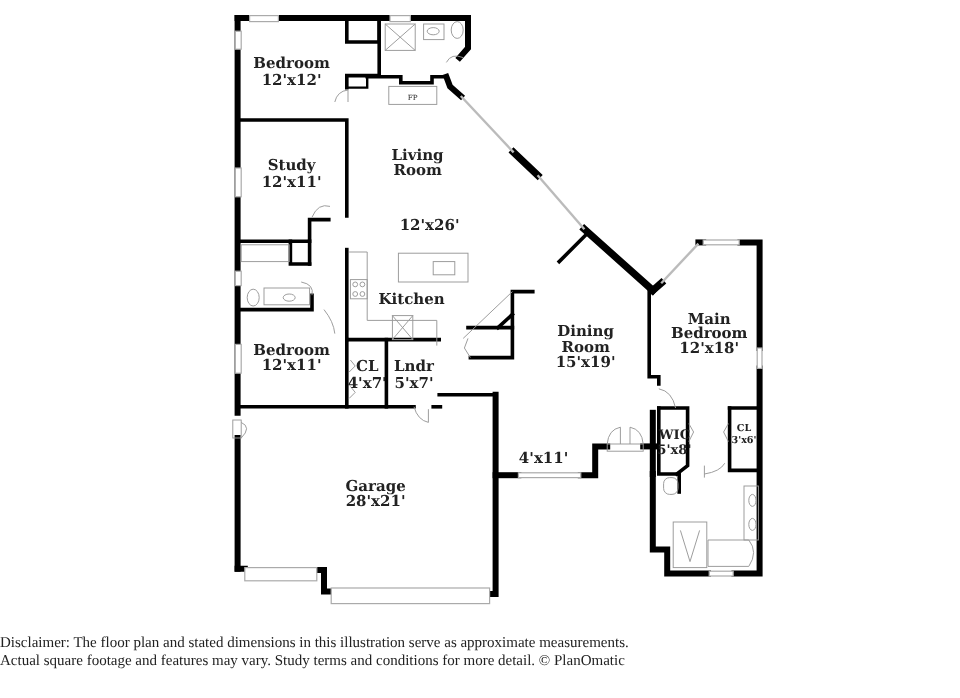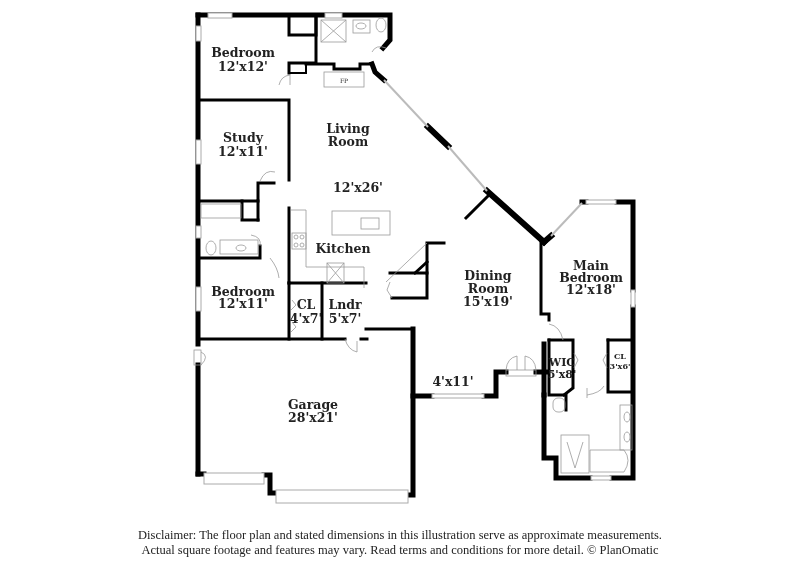--- a/index.html
+++ b/index.html
@@ -1,21 +1,21 @@
 <!DOCTYPE html>
 <html><head>
 <meta charset="utf-8">
 <style>
   html, body { margin:0; padding:0; background:#ffffff; }
   body { width:800px; height:582px; position:relative; overflow:hidden; }
   #plan { position:absolute; left:0; top:0; }
   .room-label { font-family:"DejaVu Serif", serif; font-weight:bold; font-size:12.5px; fill:#222; text-anchor:middle; }
   .room-label-sm { font-family:"DejaVu Serif", serif; font-weight:bold; font-size:11px; fill:#222; text-anchor:middle; }
   .fp-label { font-family:"DejaVu Serif", serif; font-size:6px; fill:#222; text-anchor:middle; }
-  .disclaimer { position:absolute; left:0; width:800px; text-align:center; font-family:"Liberation Serif", serif; font-size:12.5px; color:#222; }
+  .disclaimer { position:absolute; left:0; width:800px; font-family:"Liberation Serif", serif; font-size:12.5px; color:#222; }
 </style>
 </head>
 <body>
 
 <svg id="plan" width="800" height="582" viewBox="0 0 800 582" xmlns="http://www.w3.org/2000/svg">
   <g fill="none" stroke="#000" stroke-linecap="square">
 
     <path d="M198,15 V344" stroke-width="5"></path>
     <path d="M198,365 V474" stroke-width="5"></path>
 
@@ -198,13 +198,13 @@
   <text class="fp-label" x="620" y="359" style="font-size:8px;font-weight:bold">CL</text>
   <text class="fp-label" x="620" y="369" style="font-size:8px;font-weight:bold">3'x6'</text>
 
   <text class="room-label" x="453" y="386">4'x11'</text>
 
   <text class="room-label" x="313" y="409">Garage</text>
   <text class="room-label" x="313" y="422">28'x21'</text>
 </svg>
 
 <div class="disclaimer" style="top:528px">Disclaimer: The floor plan and stated dimensions in this illustration serve as approximate measurements.</div>
-<div class="disclaimer" style="top:543px">Actual square footage and features may vary. Read terms and conditions for more detail. © PlanOmatic</div>
+<div class="disclaimer" style="top:543px">Actual square footage and features may vary. Study terms and conditions for more detail. © PlanOmatic</div>
 
 </body></html>

